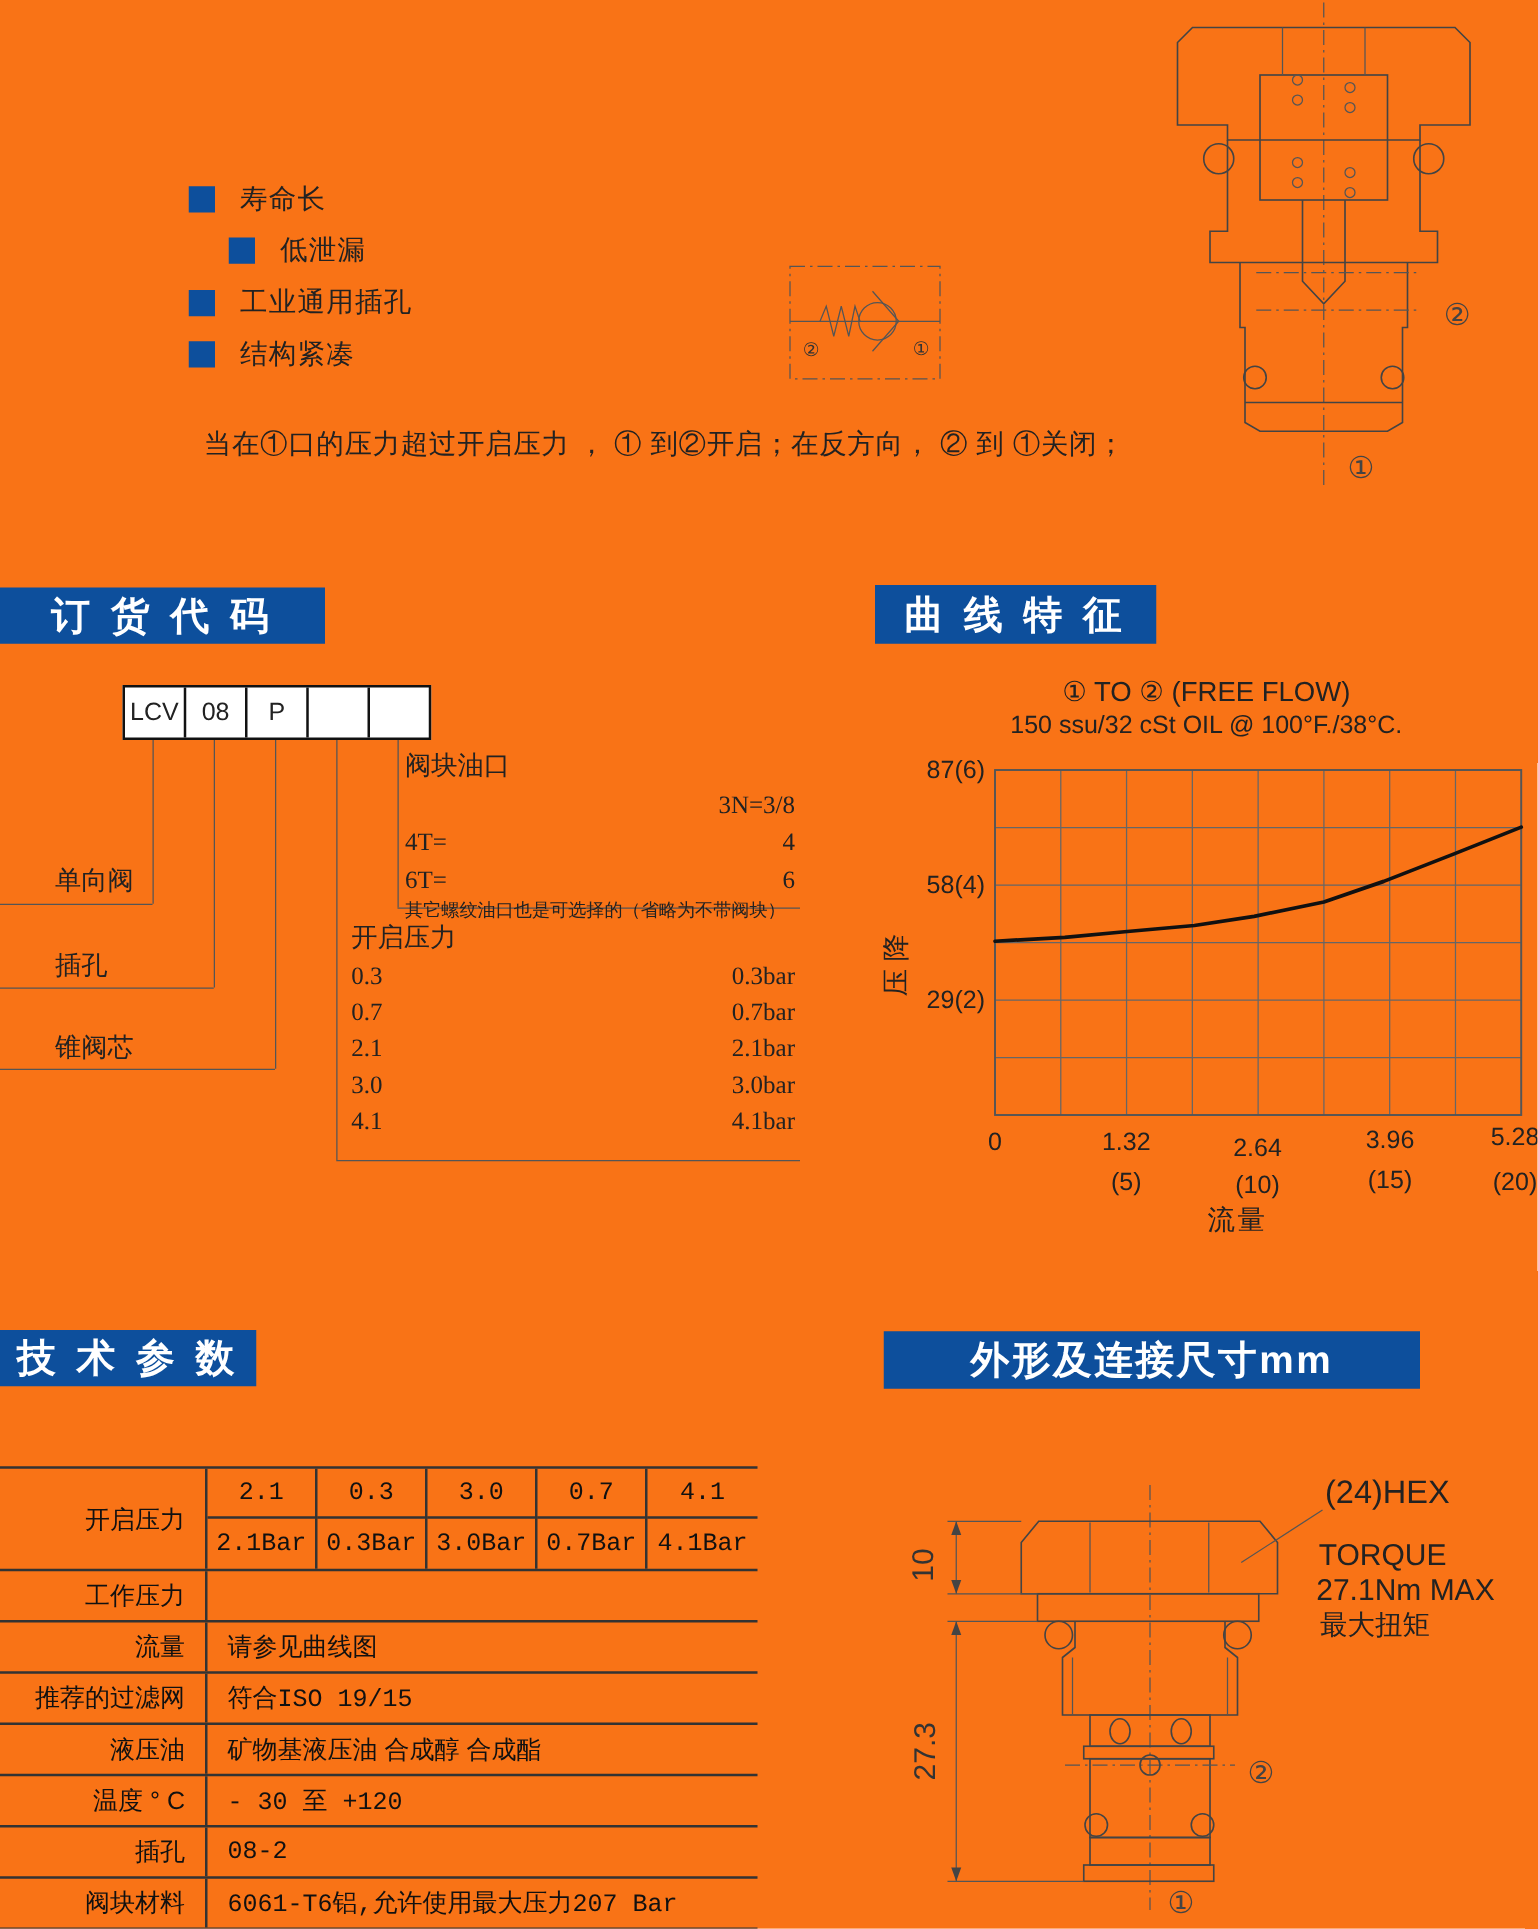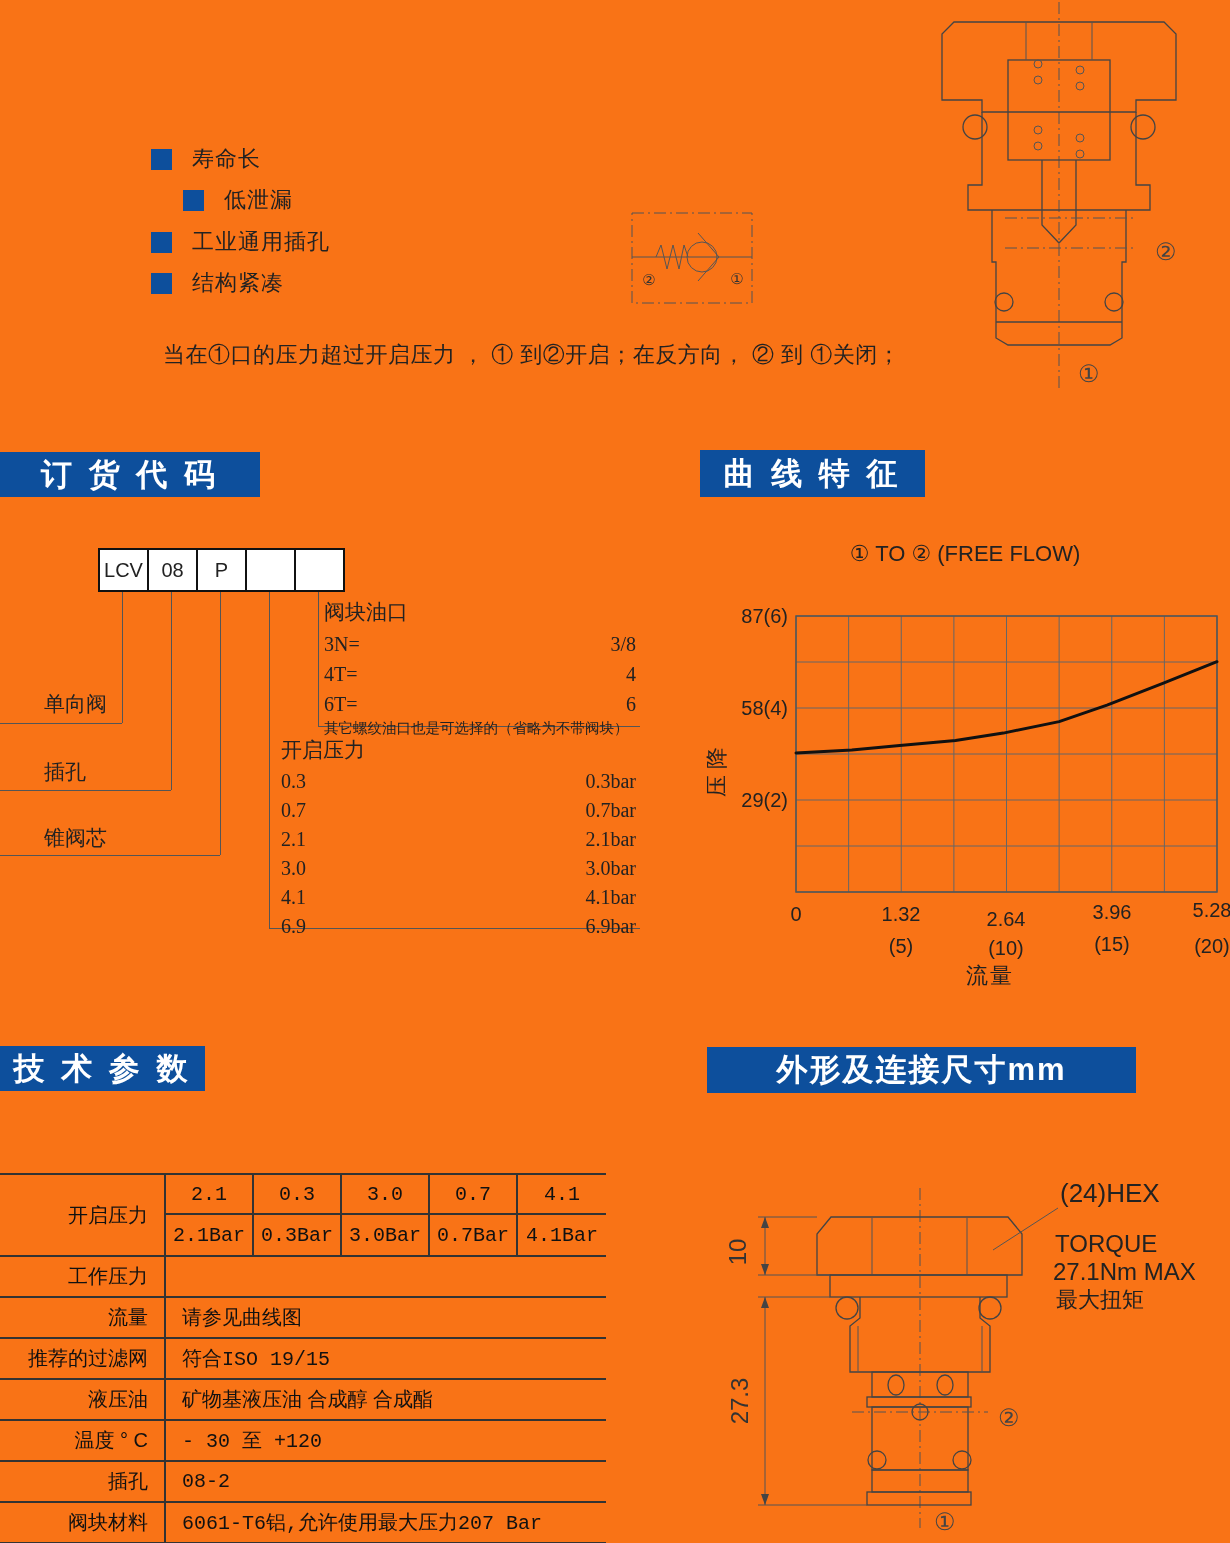--- a/index.html
+++ b/index.html
@@ -8,21 +8,21 @@
   .abs{position:absolute;}
   .serif{font-family:"Liberation Serif","DejaVu Serif",serif;}
   .mono{font-family:"Liberation Mono","DejaVu Sans Mono",monospace;}
   
   .feat-row{position:absolute;left:151px;display:flex;align-items:center;gap:20px;height:24px;}
   .bullet{width:21px;height:21px;background:#0d4f9c;flex:0 0 auto;}
   .feat-text{font-size:22px;letter-spacing:1px;color:#222;}
   
   .desc{font-size:22px;letter-spacing:0.5px;color:#222;white-space:nowrap;}
   
-  .hdr{position:absolute;background:#0d4f9c;color:#fff;display:flex;align-items:center;justify-content:center;font-size:31px;font-weight:bold;letter-spacing:4px;}
+  .hdr{position:absolute;background:#0d4f9c;color:#fff;display:flex;align-items:center;justify-content:center;font-size:31px;font-weight:bold;letter-spacing:4px;margin-top:18px;}
   
   .code-boxes{position:absolute;left:98px;top:548px;display:flex;border:2px solid #111;background:#fff;}
   .code-cell{width:47px;height:40px;display:flex;align-items:center;justify-content:center;font-size:20px;color:#222;border-right:2px solid #111;}
   .code-cell:last-child{border-right:none;}
   .vline{position:absolute;width:1px;background:#555;}
   .hline{position:absolute;height:1px;background:#555;}
   .oc-label{position:absolute;font-size:21px;color:#222;}
   .oc-title{font-size:21px;color:#222;}
   .oc-row{display:flex;justify-content:space-between;font-size:20px;color:#222;}
   .oc-note{font-size:14.5px;color:#222;}
@@ -134,21 +134,21 @@
   <div class="hline" style="left:0;top:855px;width:220px;"></div>
   <div class="hline" style="left:318px;top:726px;width:322px;"></div>
   <div class="hline" style="left:269px;top:928px;width:371px;"></div>
 
   <div class="oc-label serif" style="left:44px;top:690px;">单向阀</div>
   <div class="oc-label serif" style="left:44px;top:758px;">插孔</div>
   <div class="oc-label serif" style="left:44px;top:824px;">锥阀芯</div>
 
   <div class="abs serif" style="left:324px;top:598px;width:312px;">
     <div class="oc-title">阀块油口</div>
-    <div class="oc-row" style="margin-top:7px;">
+    <div class="oc-row" style="margin-top:7px;justify-content:flex-end;">
       <span>3N=</span>
       <span>3/8</span>
     </div>
     <div class="oc-row" style="margin-top:7px;">
       <span>4T=</span>
       <span>4</span>
     </div>
     <div class="oc-row" style="margin-top:7px;">
       <span>6T=</span>
       <span>6</span>
@@ -171,28 +171,25 @@
       <span>2.1bar</span>
     </div>
     <div class="oc-row" style="margin-top:6px;">
       <span>3.0</span>
       <span>3.0bar</span>
     </div>
     <div class="oc-row" style="margin-top:6px;">
       <span>4.1</span>
       <span>4.1bar</span>
     </div>
-    <div class="oc-row" style="margin-top:6px;">
-      <span>6.9</span>
-      <span>6.9bar</span>
-    </div>
   </div>
 
   <div class="chart">
     <div class="c-title" style="top:36px;font-size:22px;">① TO ② (FREE FLOW)</div>
+    <div class="c-title" style="top:64px;font-size:20px;">150 ssu/32 cSt OIL @ 100°F./38°C.</div>
     <svg id="curve-svg" class="abs" style="left:0;top:0;" width="530" height="500" viewBox="0 0 530 500">
         <line x1="96" y1="111" x2="96" y2="387" stroke="#666" stroke-width="1"></line>
         <line x1="148.625" y1="111" x2="148.625" y2="387" stroke="#666" stroke-width="1"></line>
         <line x1="201.25" y1="111" x2="201.25" y2="387" stroke="#666" stroke-width="1"></line>
         <line x1="253.875" y1="111" x2="253.875" y2="387" stroke="#666" stroke-width="1"></line>
         <line x1="306.5" y1="111" x2="306.5" y2="387" stroke="#666" stroke-width="1"></line>
         <line x1="359.125" y1="111" x2="359.125" y2="387" stroke="#666" stroke-width="1"></line>
         <line x1="411.75" y1="111" x2="411.75" y2="387" stroke="#666" stroke-width="1"></line>
         <line x1="464.375" y1="111" x2="464.375" y2="387" stroke="#666" stroke-width="1"></line>
         <line x1="517" y1="111" x2="517" y2="387" stroke="#666" stroke-width="1"></line>

